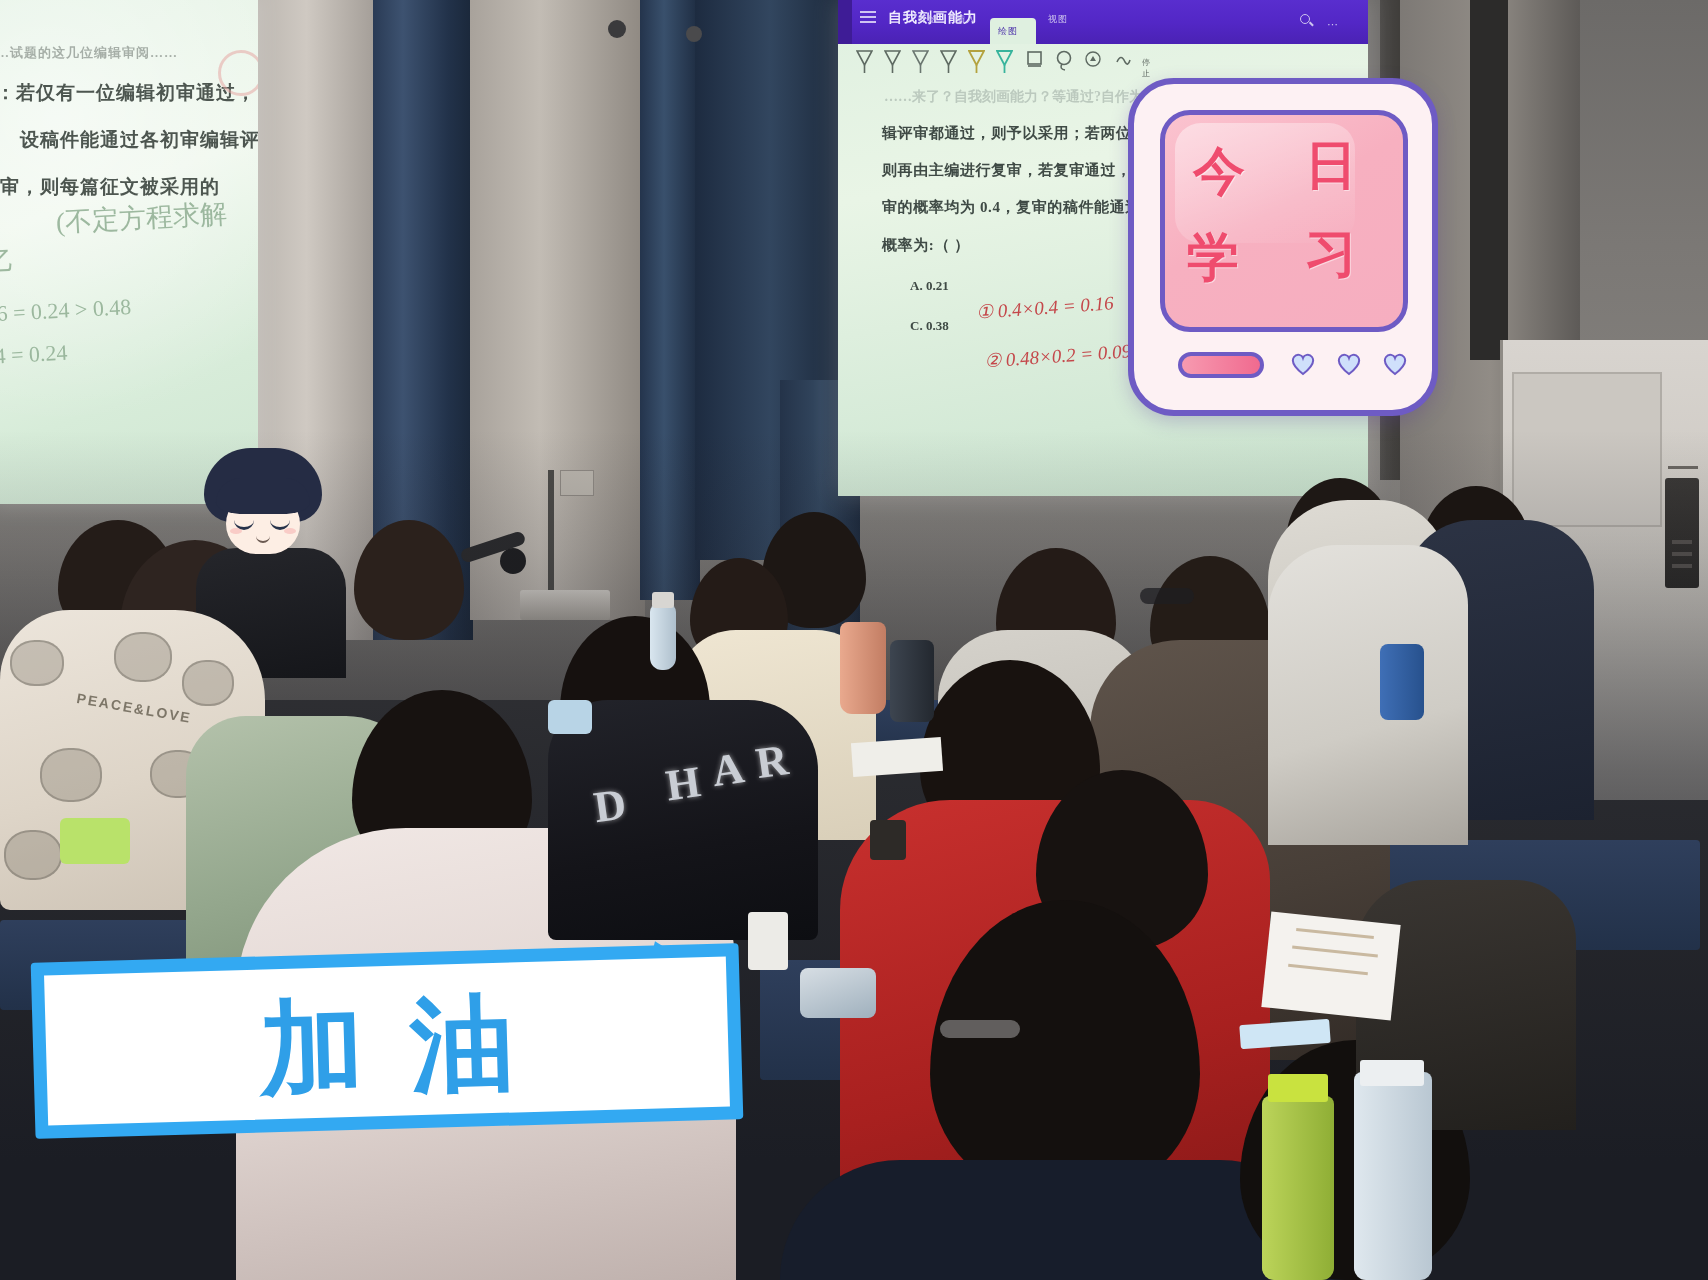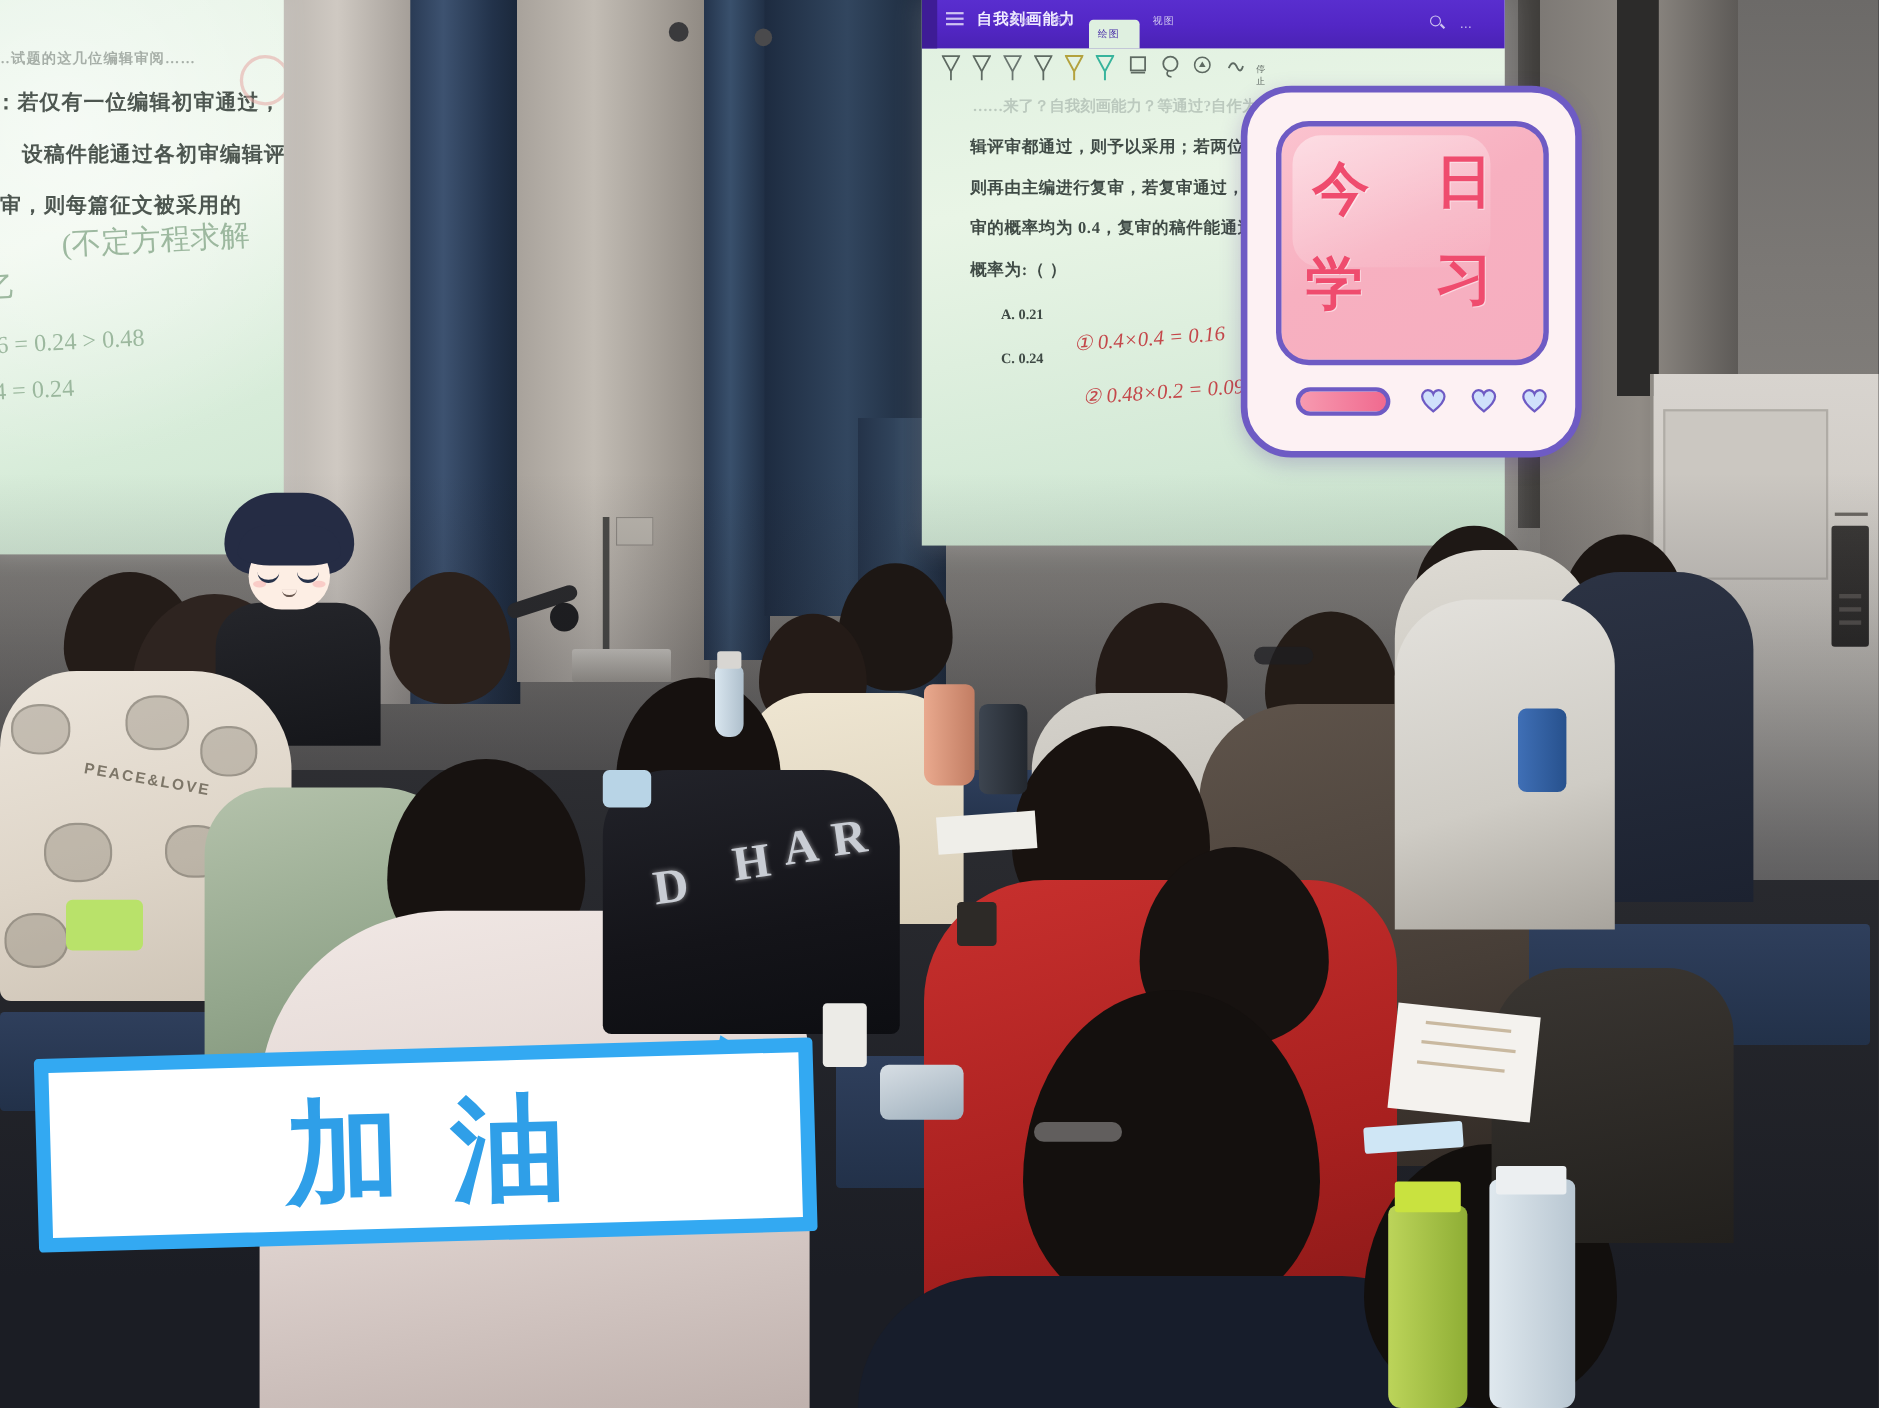--- a/index.html
+++ b/index.html
@@ -291,21 +291,21 @@
     </div>
 
     <div class="sr-faint" style="left:46px;top:92px;">……来了？自我刻画能力？等通过?自作为?字认定能日不用……</div>
     <div class="sr-txt" style="left:44px;top:128px;">辑评审都通过，则予以采用；若两位编辑都未予通过，则</div>
     <div class="sr-txt" style="left:44px;top:165px;">则再由主编进行复审，若复审通过，则予以采用，否则不</div>
     <div class="sr-txt" style="left:44px;top:202px;">审的概率均为 0.4，复审的稿件能通过的概率为 0.2，各</div>
     <div class="sr-txt" style="left:44px;top:240px;">概率为:（     ）</div>
 
     <div class="sr-opt" style="left:72px;top:282px;"><span>A</span>. <span>0.21</span></div>
     <div class="sr-opt" style="left:340px;top:282px;"><span>B</span>. <span>0.256</span></div>
-    <div class="sr-opt" style="left:72px;top:322px;"><span>C</span>. <span>0.24</span></div>
+    <div class="sr-opt" style="left:72px;top:322px;"><span>C</span>. <span>0.38</span></div>
     <div class="sr-opt" style="left:340px;top:322px;"><span>D</span>. <span>0.208</span></div>
 
     <div class="sr-ink" style="left:138px;top:300px;">① 0.4×0.4 = 0.16</div>
     <div class="sr-ink" style="left:146px;top:348px;">② 0.48×0.2 = 0.096</div>
     <div style="position:absolute;left:326px;top:268px;width:46px;height:30px;border-top:2px solid #c4474a;transform:rotate(-32deg);"></div>
     <div style="position:absolute;left:320px;top:284px;width:14px;height:26px;border-left:2px solid #c4474a;border-bottom:2px solid #c4474a;border-radius:0 0 0 10px;"></div>
     <div style="position:absolute;left:420px;top:228px;width:22px;height:6px;border-top:2px solid #c4474a;border-bottom:2px solid #c4474a;"></div>
     <div class="sr-pageno">14</div>
   </div>
 

